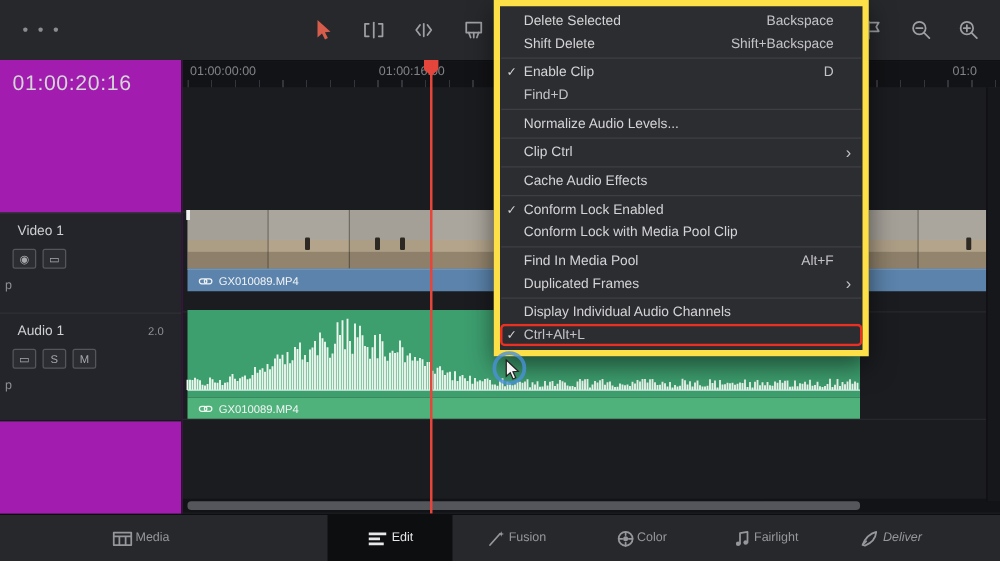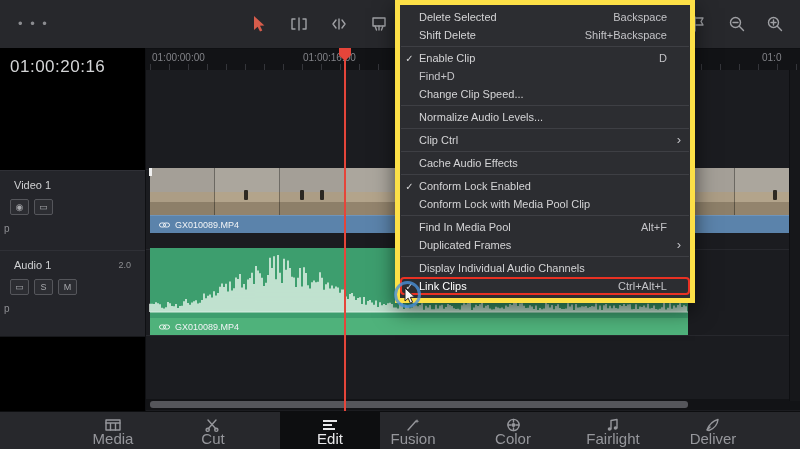--- a/index.html
+++ b/index.html
@@ -10,21 +10,21 @@
   .toolbar{position:absolute;left:0;top:0;width:800px;height:48px;background:#27282c;
            border-bottom:1px solid #0f1013;z-index:2;}
   .ellipsis{position:absolute;left:18px;top:16px;color:#8b8c90;font-size:13px;letter-spacing:2px;}
   .tools{position:absolute;left:246px;top:11px;display:flex;gap:14px;color:#9fa0a4;}
   .tool{width:26px;height:26px;display:flex;align-items:center;justify-content:center;}
   .tool.active{color:#d65c4b;}
   .rtools{position:absolute;right:14px;top:11px;display:flex;gap:16px;color:#9fa0a4;}
   .rtools .tool{width:22px;height:26px;}
 
   
-  .left-panel{position:absolute;left:0;top:48px;width:145px;bottom:37px;background:#000000;
+  .left-panel{position:absolute;left:0;top:48px;width:145px;bottom:37px;background:#a21caf;
               border-right:1px solid #0f1013;z-index:3;}
   .timecode{position:absolute;left:10px;top:9px;font-size:17px;color:#d4d5d7;letter-spacing:.5px;}
   .thead{position:absolute;left:0;right:0;background:#24252a;border-top:1px solid #2f3036;border-bottom:1px solid #17181b;}
   .thead-video{top:122px;height:80px;}
   .thead-audio{top:202px;height:85px;}
   .tname{position:absolute;left:14px;top:8px;font-size:11px;color:#cfd0d2;}
   .tfmt{position:absolute;right:14px;top:9px;font-size:9px;color:#8e8f93;}
   .ticons{position:absolute;left:10px;top:28px;display:flex;gap:5px;}
   .tbtn{width:17px;height:14px;border:1px solid #55565b;border-radius:2px;background:#2c2d32;
         color:#a7a8ac;font-size:9px;display:flex;align-items:center;justify-content:center;}
@@ -74,22 +74,22 @@
   .menu-sep{height:1px;background:#3e3f44;margin:2px 1px;}
   .menu-item.highlighted{box-shadow:0 0 0 2px #e93123 inset;border-radius:4px;color:#fff;}
 
   
   .cursor-ring{position:absolute;left:394px;top:281px;width:21px;height:21px;border:3px solid rgba(74,144,217,.8);
                border-radius:50%;z-index:30;}
   .cursor-arrow{position:absolute;left:404px;top:288px;z-index:31;}
 
   
   .nav{position:absolute;left:0;right:0;bottom:0;height:37px;background:#27282c;border-top:1px solid #0d0e10;z-index:10;}
-  .nav-item{position:absolute;top:0;bottom:0;width:100px;display:flex;flex-direction:column;
-            align-items:center;justify-content:center;gap:2px;color:#96979c;font-size:15px;}
+  .nav-item{position:absolute;top:0;bottom:0;width:100px;display:flex;
+            align-items:center;justify-content:center;gap:2px;color:#96979c;font-size:10px;}
   .nav-item.active{background:#0d0e10;color:#e8e8ea;}
   .nav-ic svg{display:block;}
   .nav-lb{line-height:10px;}
   svg{overflow:visible;}
 </style>
 </head>
 <body>
 
 <div class="app">
 
@@ -249,24 +249,20 @@
       <div class="menu-sep"></div>
       <div class="menu-item">
         <span class="chk">✓</span>
         <span class="lab">Enable Clip</span>
         <span class="sc">D</span>
       </div>
       <div class="menu-item">
         <span class="chk"></span>
         <span class="sc">Find+D</span>
       </div>
-      <div class="menu-item">
-        <span class="chk"></span>
-        <span class="lab">Change Clip Speed...</span>
-      </div>
       <div class="menu-sep"></div>
       <div class="menu-item">
         <span class="chk"></span>
         <span class="lab">Normalize Audio Levels...</span>
       </div>
       <div class="menu-sep"></div>
       <div class="menu-item">
         <span class="chk"></span>
         <span class="lab">Clip Ctrl</span>
         <span class="sub">›</span>
@@ -296,51 +292,40 @@
         <span class="lab">Duplicated Frames</span>
         <span class="sub">›</span>
       </div>
       <div class="menu-sep"></div>
       <div class="menu-item">
         <span class="chk"></span>
         <span class="lab">Display Individual Audio Channels</span>
       </div>
       <div class="menu-item highlighted">
         <span class="chk">✓</span>
-        <span class="lab">Link Clips</span>
         <span class="sc">Ctrl+Alt+L</span>
       </div>
     </div>
 
   <div class="cursor-ring"></div>
   <svg class="cursor-arrow" width="12" height="17" viewBox="0 0 12 17">
     <path d="M1 0 L1 13 L4.2 10.2 L6.4 15.2 L8.6 14.2 L6.4 9.4 L10.6 9 Z" fill="#f5f5f5" stroke="#222" stroke-width="1"></path>
   </svg>
 
   <div class="nav">
       <div class="nav-item" style="left: 63px;">
         <span class="nav-ic">
           <svg width="16" height="14" viewBox="0 0 16 14">
             <rect x="1" y="2" width="14" height="10" fill="none" stroke="currentColor" stroke-width="1.4" stroke-linecap="round" stroke-linejoin="round"></rect>
             <path d="M1 5 H15 M5.5 5 V12 M10.5 5 V12" fill="none" stroke="currentColor" stroke-width="1.4" stroke-linecap="round" stroke-linejoin="round"></path>
           </svg>
         </span>
         <span class="nav-lb">Media</span>
       </div>
-      <div class="nav-item" style="left: 163px;">
-        <span class="nav-ic">
-          <svg width="16" height="14" viewBox="0 0 16 14">
-            <path d="M3 2 L11 11 M11 2 L3 11" fill="none" stroke="currentColor" stroke-width="1.4" stroke-linecap="round" stroke-linejoin="round"></path>
-            <circle cx="2.7" cy="11.8" r="1.6" fill="none" stroke="currentColor" stroke-width="1.4" stroke-linecap="round" stroke-linejoin="round"></circle>
-            <circle cx="11.3" cy="11.8" r="1.6" fill="none" stroke="currentColor" stroke-width="1.4" stroke-linecap="round" stroke-linejoin="round"></circle>
-          </svg>
-        </span>
-        <span class="nav-lb">Cut</span>
-      </div>
-      <div class="nav-item active" style="left: 280px;">
+      <div class="nav-item active" style="left: 262px;">
         <span class="nav-ic">
           <svg width="18" height="14" viewBox="0 0 18 14">
             <path d="M2 3 H16 M2 7 H11 M2 11 H14" stroke="currentColor" stroke-width="2.2"></path>
           </svg>
         </span>
         <span class="nav-lb">Edit</span>
       </div>
       <div class="nav-item" style="left: 363px;">
         <span class="nav-ic">
           <svg width="16" height="14" viewBox="0 0 16 14">
@@ -363,21 +348,21 @@
       <div class="nav-item" style="left: 563px;">
         <span class="nav-ic">
           <svg width="14" height="14" viewBox="0 0 14 14">
             <path d="M5 11 V2.5 L11 1.5 V10" fill="none" stroke="currentColor" stroke-width="1.4" stroke-linecap="round" stroke-linejoin="round"></path>
             <circle cx="3.5" cy="11" r="1.8" fill="currentColor"></circle>
             <circle cx="9.5" cy="10" r="1.8" fill="currentColor"></circle>
           </svg>
         </span>
         <span class="nav-lb">Fairlight</span>
       </div>
-      <div class="nav-item" style="left: 663px;">
+      <div class="nav-item" style="left: 663px; font-style: italic;">
         <span class="nav-ic">
           <svg width="16" height="14" viewBox="0 0 16 14">
             <path d="M2 12 C4 7 7 3 13 1.5 C12.5 7 9 10.5 4 12.5 Z" fill="none" stroke="currentColor" stroke-width="1.4" stroke-linecap="round" stroke-linejoin="round"></path>
             <path d="M5 9 L2.5 11.5" fill="none" stroke="currentColor" stroke-width="1.4" stroke-linecap="round" stroke-linejoin="round"></path>
           </svg>
         </span>
         <span class="nav-lb">Deliver</span>
       </div>
     </div>
 

